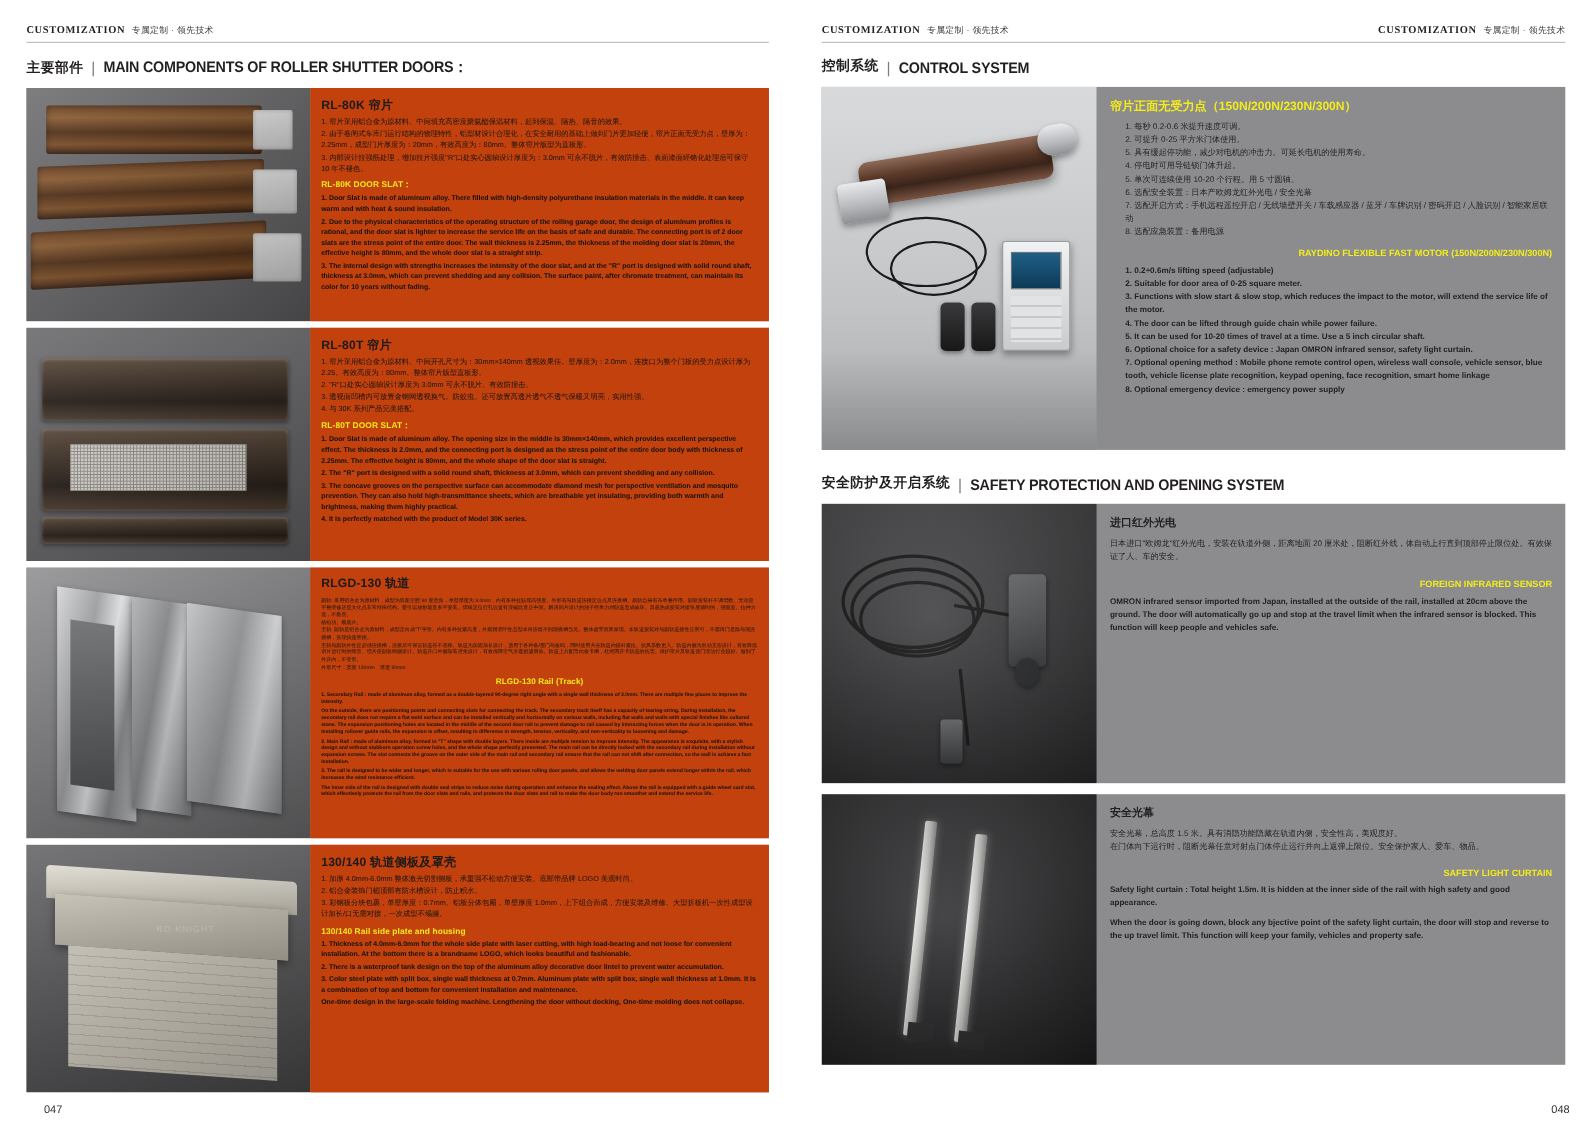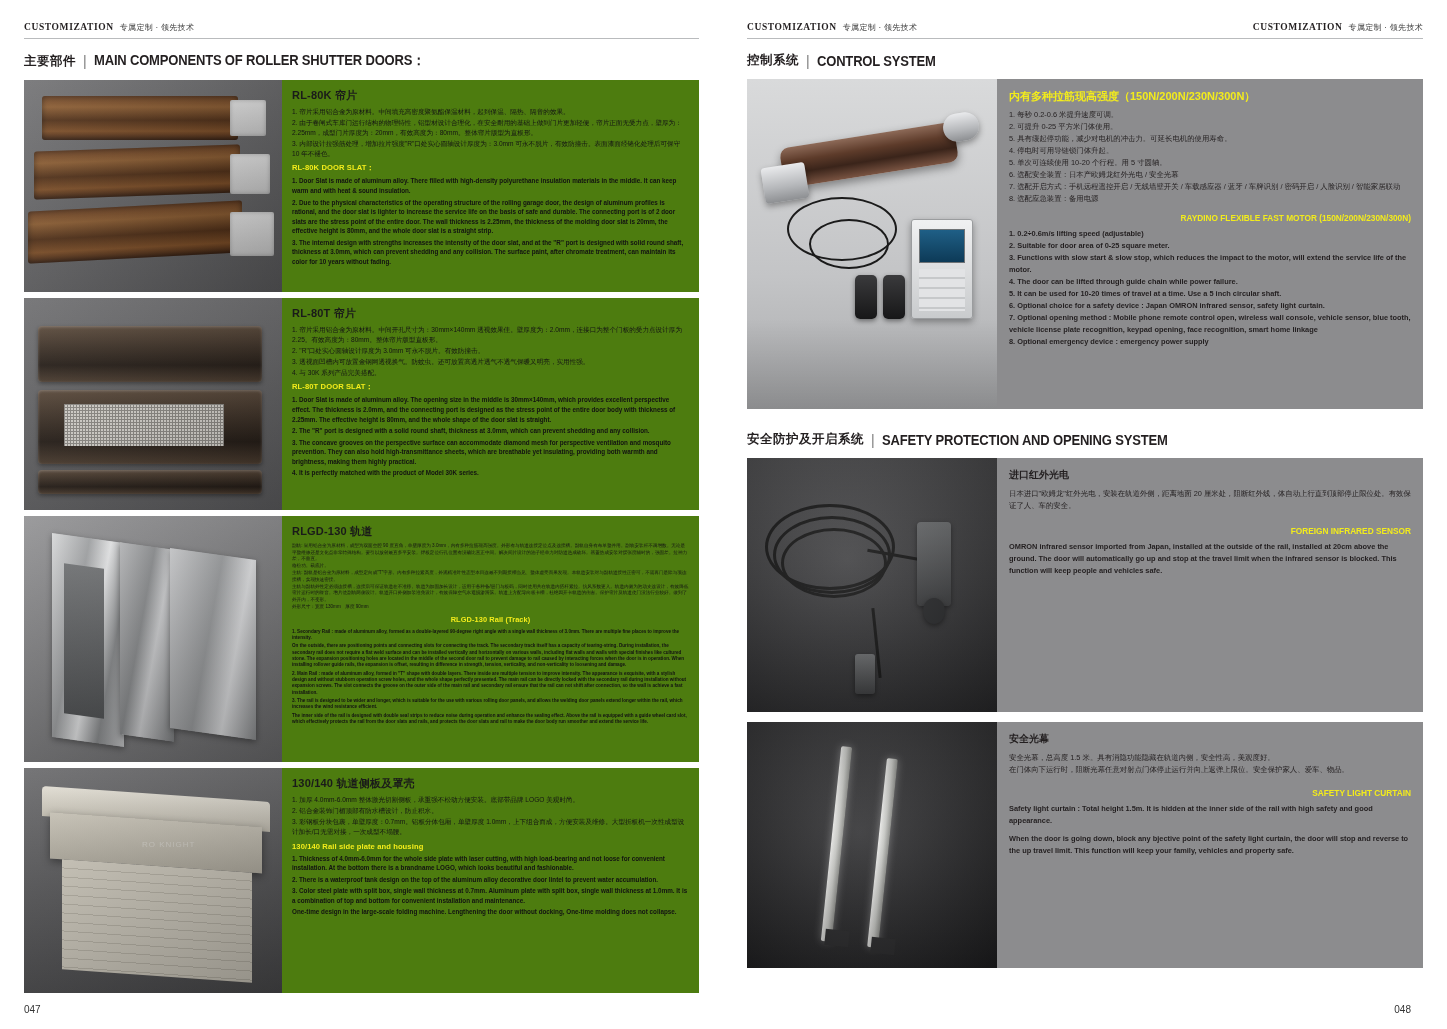--- a/index.html
+++ b/index.html
@@ -41,49 +41,49 @@
   }
 
   
   .card {
     display: flex; background: #8c8c8e; margin-bottom: 6px;
   }
   .card .photo {
     position: relative; overflow: hidden; flex: none;
   }
   .card .txt {
-    flex: 1; background: #4d7c0f; color: #1a1a1a;
+    flex: 1; background: #c2410c; color: #1a1a1a;
     padding: 8px 10px 8px 10px;
   }
   .txt h4 { font-size: 11px; font-weight: bold; margin-bottom: 4px; letter-spacing: .2px; }
   .cn-body { font-size: 6.6px; line-height: 1.5; color: #141414; }
   .cn-body p { margin-bottom: 1px; }
   .en-head { color: #f3ec1b; font-weight: bold; font-size: 7.6px; margin: 5px 0 3px 0; letter-spacing: .1px; }
   .en-body { font-size: 6.3px; line-height: 1.52; font-weight: bold; color: #121212; }
   .en-body li, .cn-body li { list-style: none; margin-bottom: 2px; }
   .tiny { font-size: 4.6px; line-height: 1.38; }
   .tiny .en-head { font-size: 5.4px; text-align: center; }
 
   
   .rblock { display: flex; background: #8c8c8e; margin-bottom: 10px; }
   .rblock .photo { flex: none; position: relative; overflow: hidden; }
   .rblock .txt { flex: 1; padding: 10px 12px; }
   .rtitle-yellow { color: #f3ec1b; font-weight: bold; font-size: 11px; margin-bottom: 5px; }
   .rtitle-yellow.small { font-size: 8.3px; text-align: right; }
   .r-cn { font-size: 7.4px; line-height: 1.62; }
   .r-en { font-size: 7.4px; line-height: 1.62; font-weight: bold; }
-  .r-cn li, .r-en li { list-style: none; }
+  .r-cn li, .r-en li { list-style: none; margin-left: 14px; }
   .r-sub { font-size: 10px; font-weight: bold; margin-bottom: 6px; }
 
   .pagenum {
     position: absolute; bottom: 14px; font-size: 10px; color: #333;
     font-family: "Liberation Sans", sans-serif;
   }
-  .pn-left { left: 24px; }
-  .pn-right { right: 36px; }
+  .pn-left { left: 40px; }
+  .pn-right { right: 20px; }
 
   
   .ph { width: 100%; height: 100%; position: relative; }
 
   
   .wood-bg { background: linear-gradient(180deg,#6f6f71 0%,#5c5c5e 100%); }
   .wood-slat {
     position: absolute; border-radius: 3px;
     background: linear-gradient(180deg,#6b3f20,#8a5a2e 25%,#4e2c13 55%,#7a4a22 80%,#3d2110);
     box-shadow: inset 0 0 6px rgba(0,0,0,.5);
@@ -344,21 +344,21 @@
           <div class="wire" style="left:62px; top:140px; width:80px; height:50px;"></div>
           <div class="remote" style="left:108px; top:196px; width:22px; height:44px;"></div>
           <div class="remote" style="left:136px; top:196px; width:22px; height:44px;"></div>
           <div class="ctrlbox" style="left:164px; top:140px; width:62px; height:100px;"></div>
           <div class="ctrlscreen" style="left:172px; top:150px; width:46px; height:34px;"></div>
           <div style="position:absolute;left:172px;top:190px;width:46px;height:42px;background:repeating-linear-gradient(180deg,#e2e3e5 0 8px,#c6c8ca 8px 10px);"></div>
           <div style="position:absolute;left:0;bottom:0;width:100%;height:90px;background:linear-gradient(180deg,rgba(0,0,0,0),rgba(0,0,0,.18));"></div>
         </div>
       </div>
       <div class="txt">
-        <div class="rtitle-yellow">内有多种拉筋现高强度（150N/200N/230N/300N）</div>
+        <div class="rtitle-yellow">帘片正面无受力点（150N/200N/230N/300N）</div>
         <div class="r-cn">
           <li>1. 每秒 0.2-0.6 米提升速度可调。</li>
           <li>2. 可提升 0-25 平方米门体使用。</li>
           <li>5. 具有缓起停功能，减少对电机的冲击力。可延长电机的使用寿命。</li>
           <li>4. 停电时可用导链锁门体升起。</li>
           <li>5. 单次可连续使用 10-20 个行程。用 5 寸圆轴。</li>
           <li>6. 选配安全装置：日本产欧姆龙红外光电 / 安全光幕</li>
           <li>7. 选配开启方式：手机远程遥控开启 / 无线墙壁开关 / 车载感应器 / 蓝牙 / 车牌识别 / 密码开启 / 人脸识别 / 智能家居联动</li>
           <li>8. 选配应急装置：备用电源</li>
         </div>

